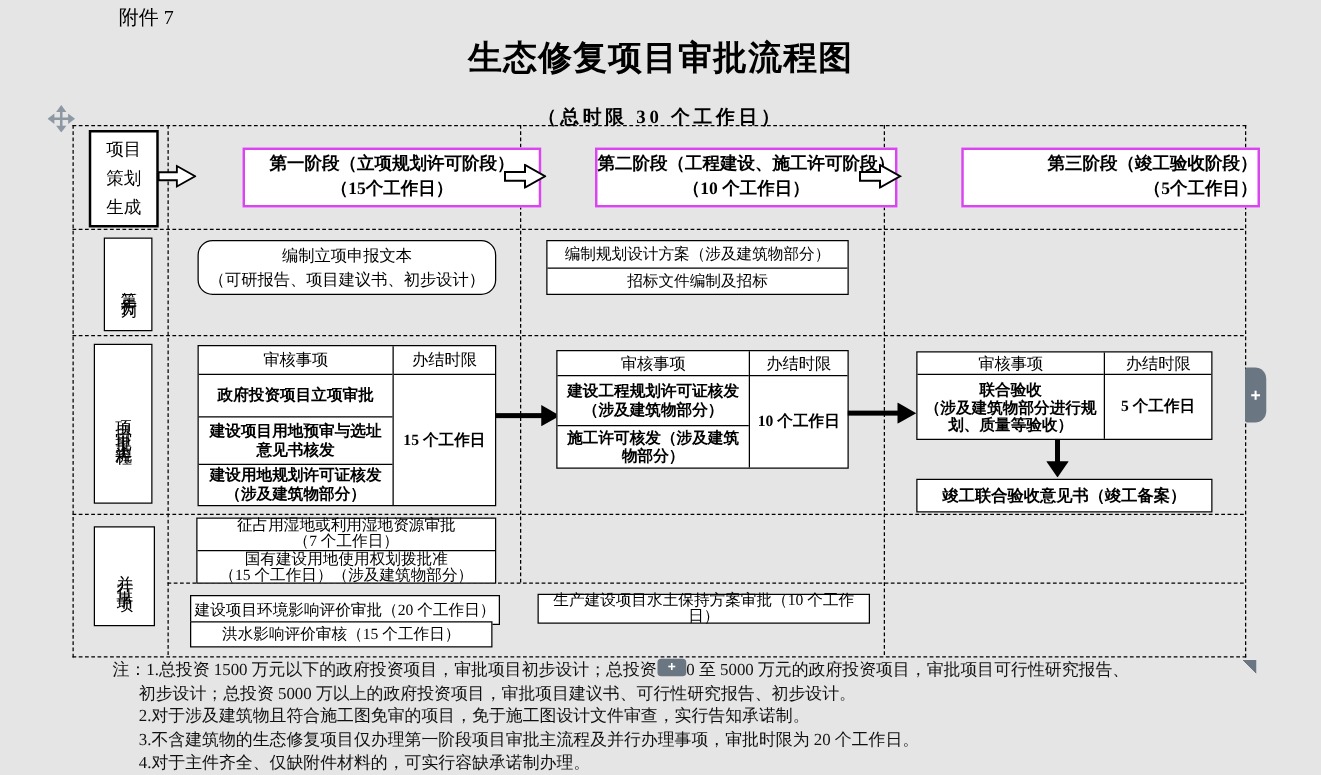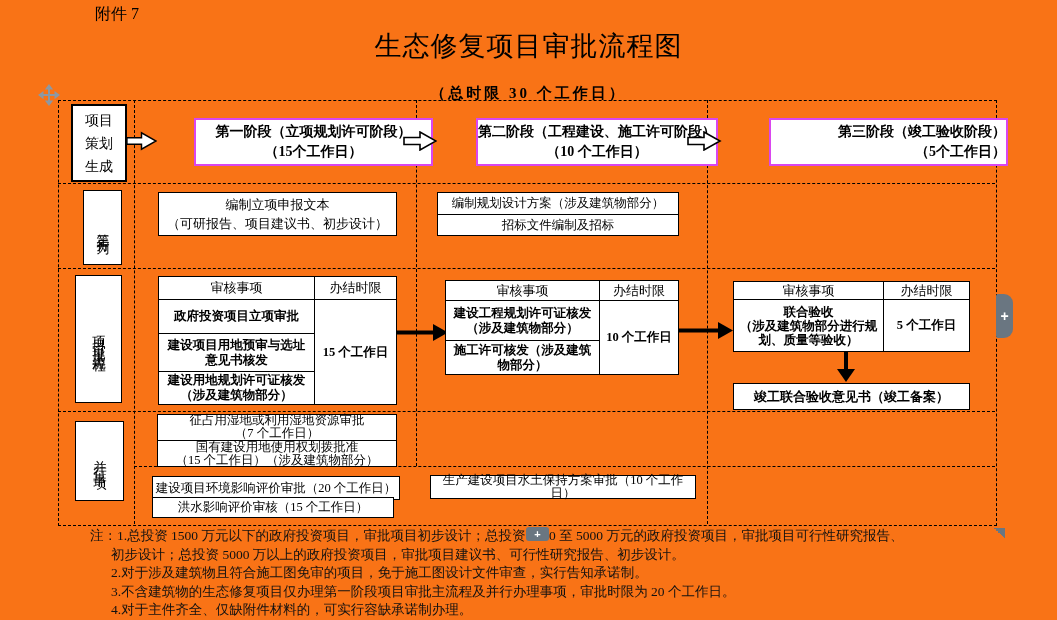--- a/index.html
+++ b/index.html
@@ -1,16 +1,16 @@
 <!DOCTYPE html>
 <html><head>
 <meta charset="utf-8">
 <style>
   html,body{margin:0;padding:0;background:#fff;}
-  #canvas{position:relative;width:1057px;height:620px;background:#f97316;overflow:hidden;
+  #canvas{position:relative;width:1057px;height:620px;background:#e5e5e5;overflow:hidden;
           font-family:"Liberation Serif",serif;color:#000;}
   .abs{position:absolute;}
   
   .dash-rect{position:absolute;border:1px dashed #000;}
   .vdash{position:absolute;width:0;border-left:1px dashed #000;}
   .hdash{position:absolute;height:0;border-top:1px dashed #000;}
   
   .box{position:absolute;border:1px solid #000;background:#fff;display:flex;
        flex-direction:column;align-items:center;justify-content:center;text-align:center;}
   .bold{font-weight:bold;}
@@ -40,21 +40,21 @@
   #resize-handle{left:994px;top:528px;width:11px;height:11px;
         background:linear-gradient(225deg,#6a7681 0 50%,rgba(0,0,0,0) 50%);}
   .arrow-svg{position:absolute;display:block;}
 </style>
 </head>
 <body>
 
 <div id="canvas">
 
   <div class="abs" style="left:95px;top:4px;font-size:16px;">附件 7</div>
-  <div class="abs" style="left:0;right:0;top:28px;text-align:center;font-size:27px;font-weight:normal;letter-spacing:1px;">生态修复项目审批流程图</div>
+  <div class="abs" style="left:0;right:0;top:28px;text-align:center;font-size:27px;font-weight:bold;letter-spacing:1px;">生态修复项目审批流程图</div>
   <div class="abs" style="left:0;right:0;top:84px;text-align:center;font-size:15px;font-weight:bold;letter-spacing:3px;">（总时限 30 个工作日）</div>
 
   <svg class="arrow-svg" style="left:38px;top:84px;" width="22" height="22" viewBox="0 0 24 24">
     <g fill="#8d98a3">
       <path d="M12 0 L16.5 6 H7.5 Z"></path>
         <path d="M12 24 L16.5 18 H7.5 Z"></path>
       <path d="M0 12 L6 7.5 V16.5 Z"></path>
         <path d="M24 12 L18 7.5 V16.5 Z"></path>
       <rect x="10.9" y="5" width="2.2" height="14"></rect>
         <rect x="5" y="10.9" width="14" height="2.2"></rect>
@@ -93,21 +93,21 @@
   <svg class="arrow-svg" style="left:684px;top:131px;" width="40" height="20" viewBox="0 0 34 20">
     <path d="M1 6.5 H17 V1 L33 10 L17 19 V13.5 H1 Z" fill="#fff" stroke="#000" stroke-width="1.6"></path>
   </svg>
   <div class="box stage" style="left:733px;top:118px;width:235px;height:44px;align-items:flex-end;">
     <div>第三阶段（竣工验收阶段）</div>
     <div>（5个工作日）</div>
   </div>
 
   <div class="box vlabel" style="left:83px;top:190px;width:37px;height:73px;font-size:13px;letter-spacing:2px;">第三方行为</div>
 
-  <div class="box" style="left:158px;top:192px;width:237px;height:42px;font-size:13px;line-height:19px;">
+  <div class="box" style="left:158px;top:192px;width:237px;height:42px;font-size:13px;line-height:19px;border-radius:12px;">
     <div>编制立项申报文本</div>
     <div>（可研报告、项目建议书、初步设计）</div>
   </div>
   <div class="box" style="left:437px;top:192px;width:240px;height:42px;padding:0;font-size:12.5px;">
     <div style="width:100%;height:21px;border-bottom:1px solid #000;display:flex;align-items:center;justify-content:center;">编制规划设计方案（涉及建筑物部分）</div>
     <div style="width:100%;height:20px;display:flex;align-items:center;justify-content:center;">招标文件编制及招标</div>
   </div>
 
   <div class="box vlabel" style="left:75px;top:275px;width:45px;height:126px;font-size:13.5px;letter-spacing:4px;">项目审批主流程</div>
 

